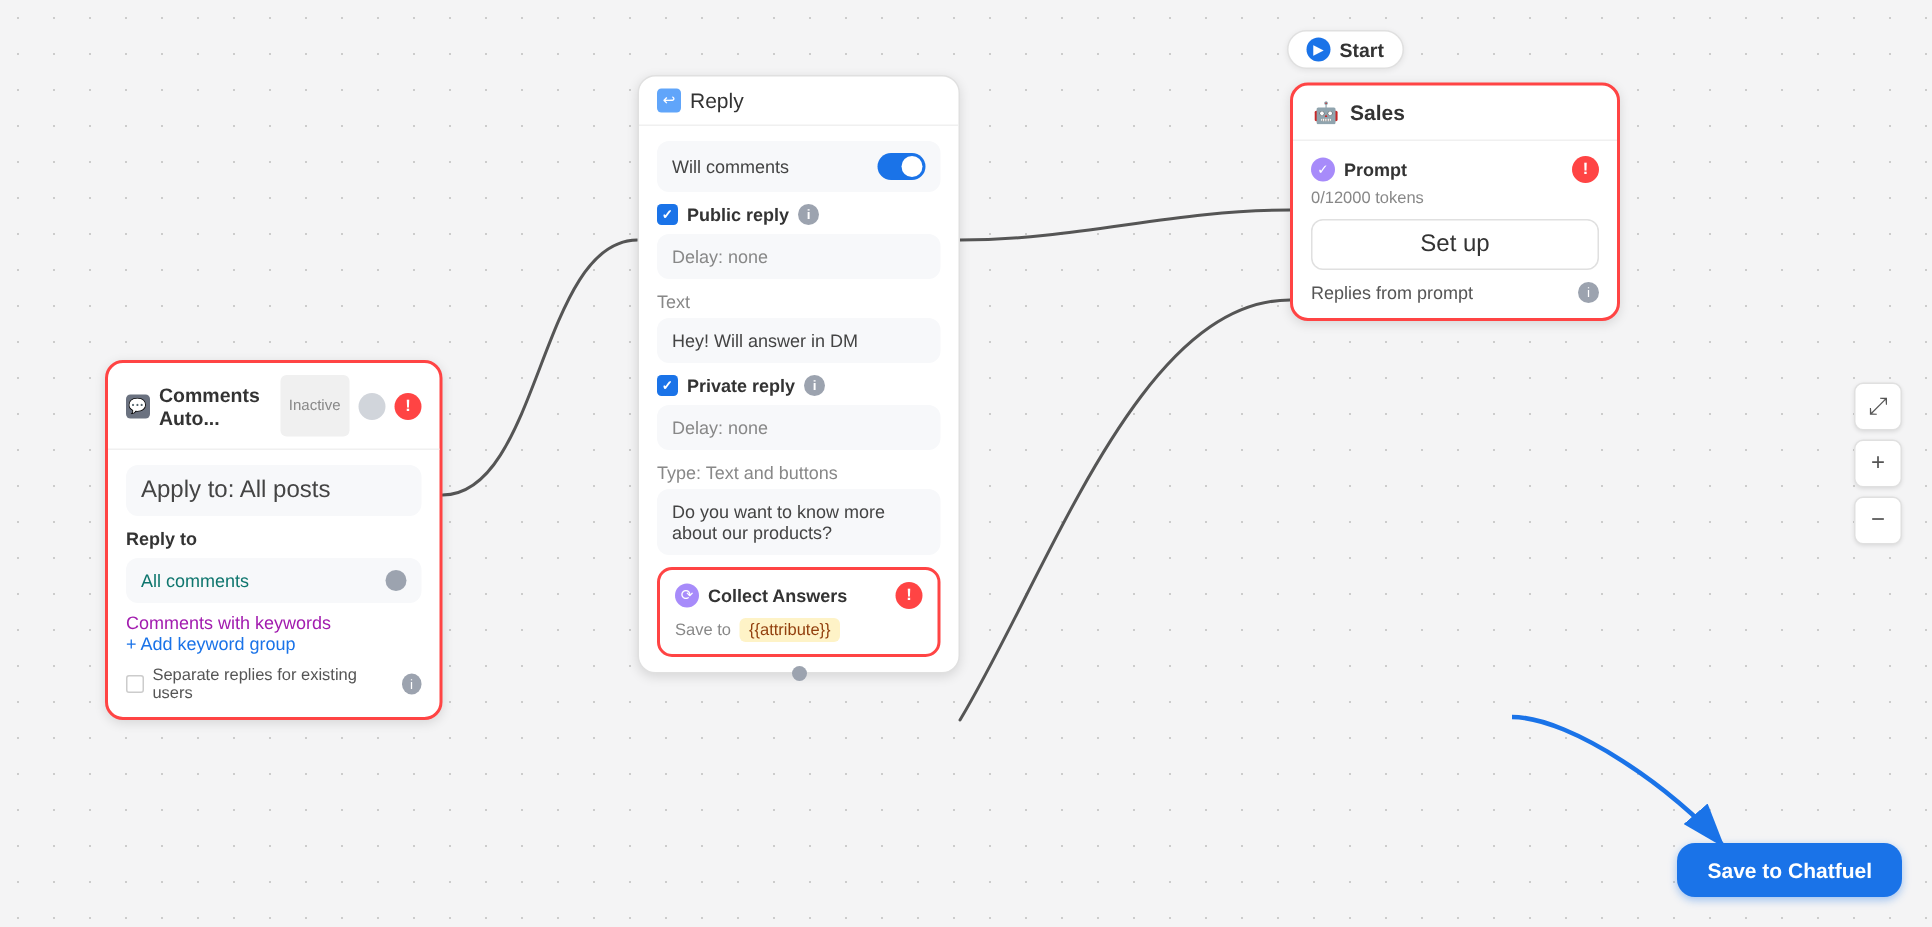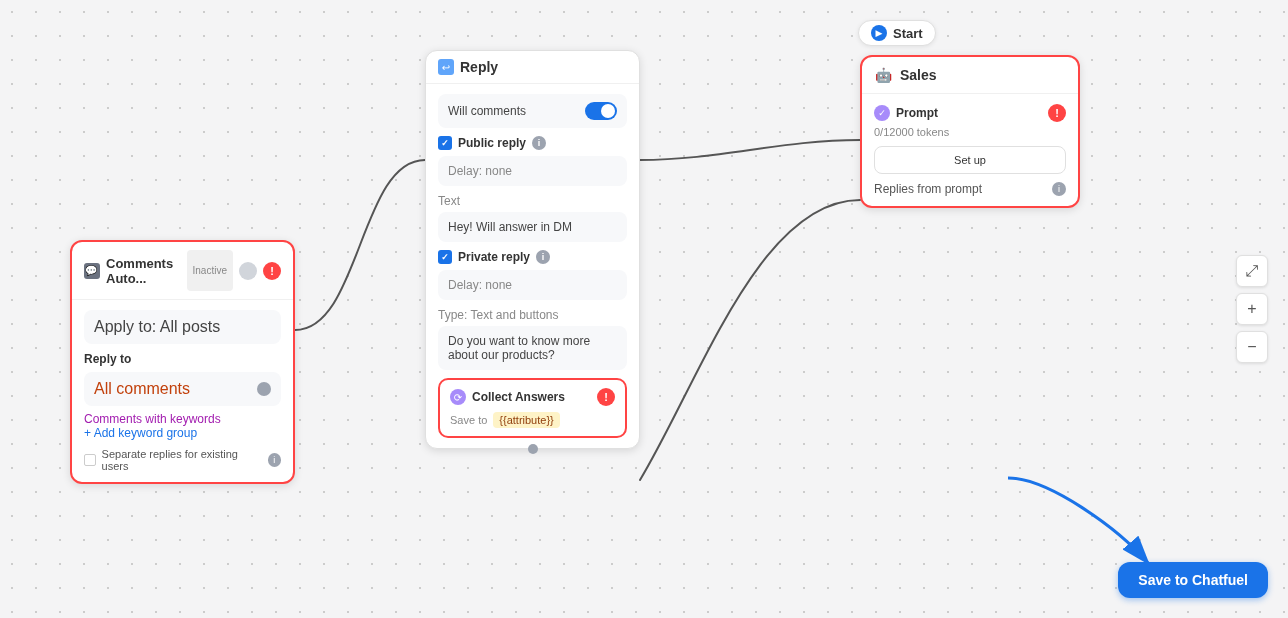--- a/index.html
+++ b/index.html
@@ -156,22 +156,22 @@
       margin-bottom: 6px;
     }
 
     .radio-row {
       display: flex;
       align-items: center;
       justify-content: space-between;
       background: #f7f8fa;
       border-radius: 8px;
       padding: 8px 10px;
-      font-size: 16px;
-      color: #c2410c;
+      font-size: 12px;
+      color: #0f766e;
       margin-bottom: 6px;
     }
     .radio-dot {
       width: 14px;
       height: 14px;
       border-radius: 50%;
       background: #9ca3af;
     }
 
     .keyword-section {
@@ -241,21 +241,21 @@
       background: #60a5fa;
       border-radius: 3px;
       display: flex;
       align-items: center;
       justify-content: center;
       color: white;
       font-size: 10px;
     }
     .reply-title {
       font-size: 14px;
-      font-weight: 700;
+      font-weight: 400;
       color: #333;
     }
     .reply-body {
       padding: 10px 12px;
     }
 
     .toggle-row {
       display: flex;
       align-items: center;
       justify-content: space-between;
@@ -451,21 +451,21 @@
       font-size: 11px;
       color: #888;
       margin-bottom: 8px;
     }
     .setup-btn {
       width: 100%;
       padding: 7px;
       background: white;
       border: 1px solid #e0e0e0;
       border-radius: 8px;
-      font-size: 11px;
+      font-size: 16px;
       color: #333;
       cursor: pointer;
       margin-bottom: 8px;
     }
     .replies-row {
       display: flex;
       align-items: center;
       justify-content: space-between;
       font-size: 12px;
       color: #555;

